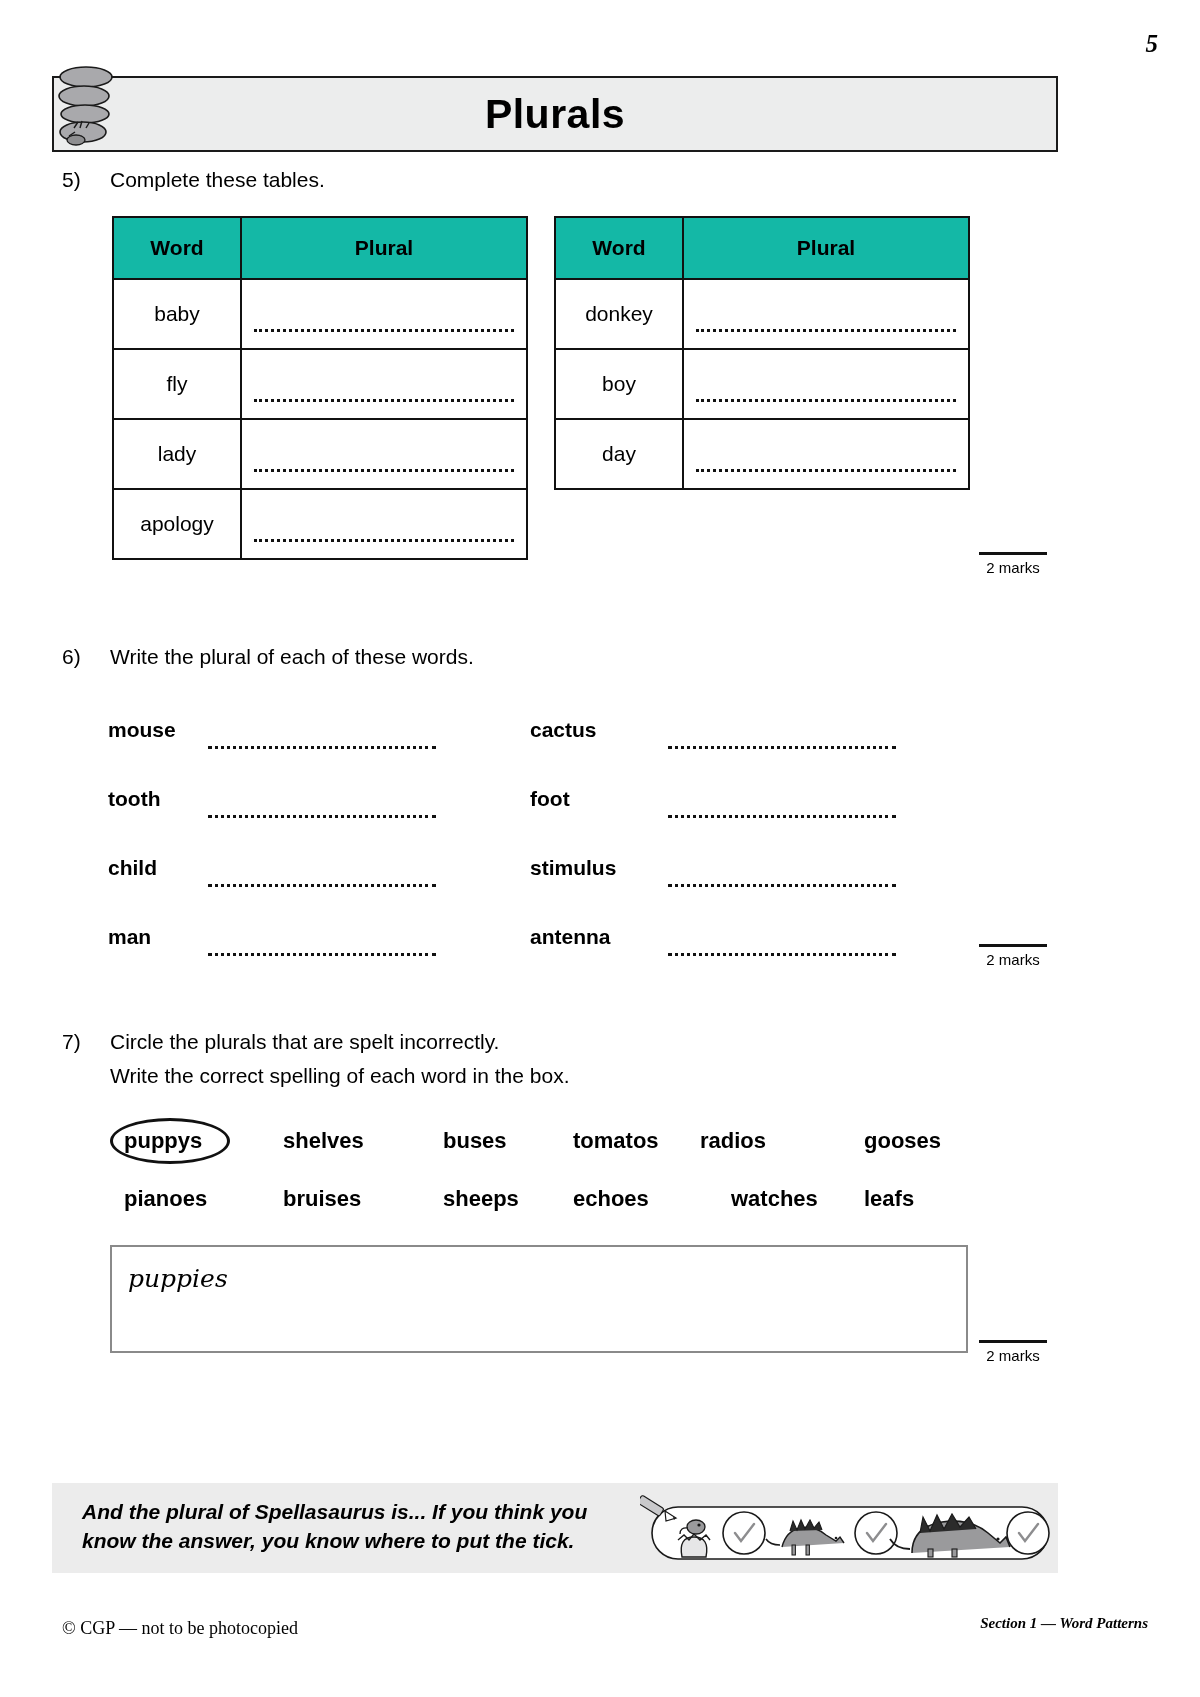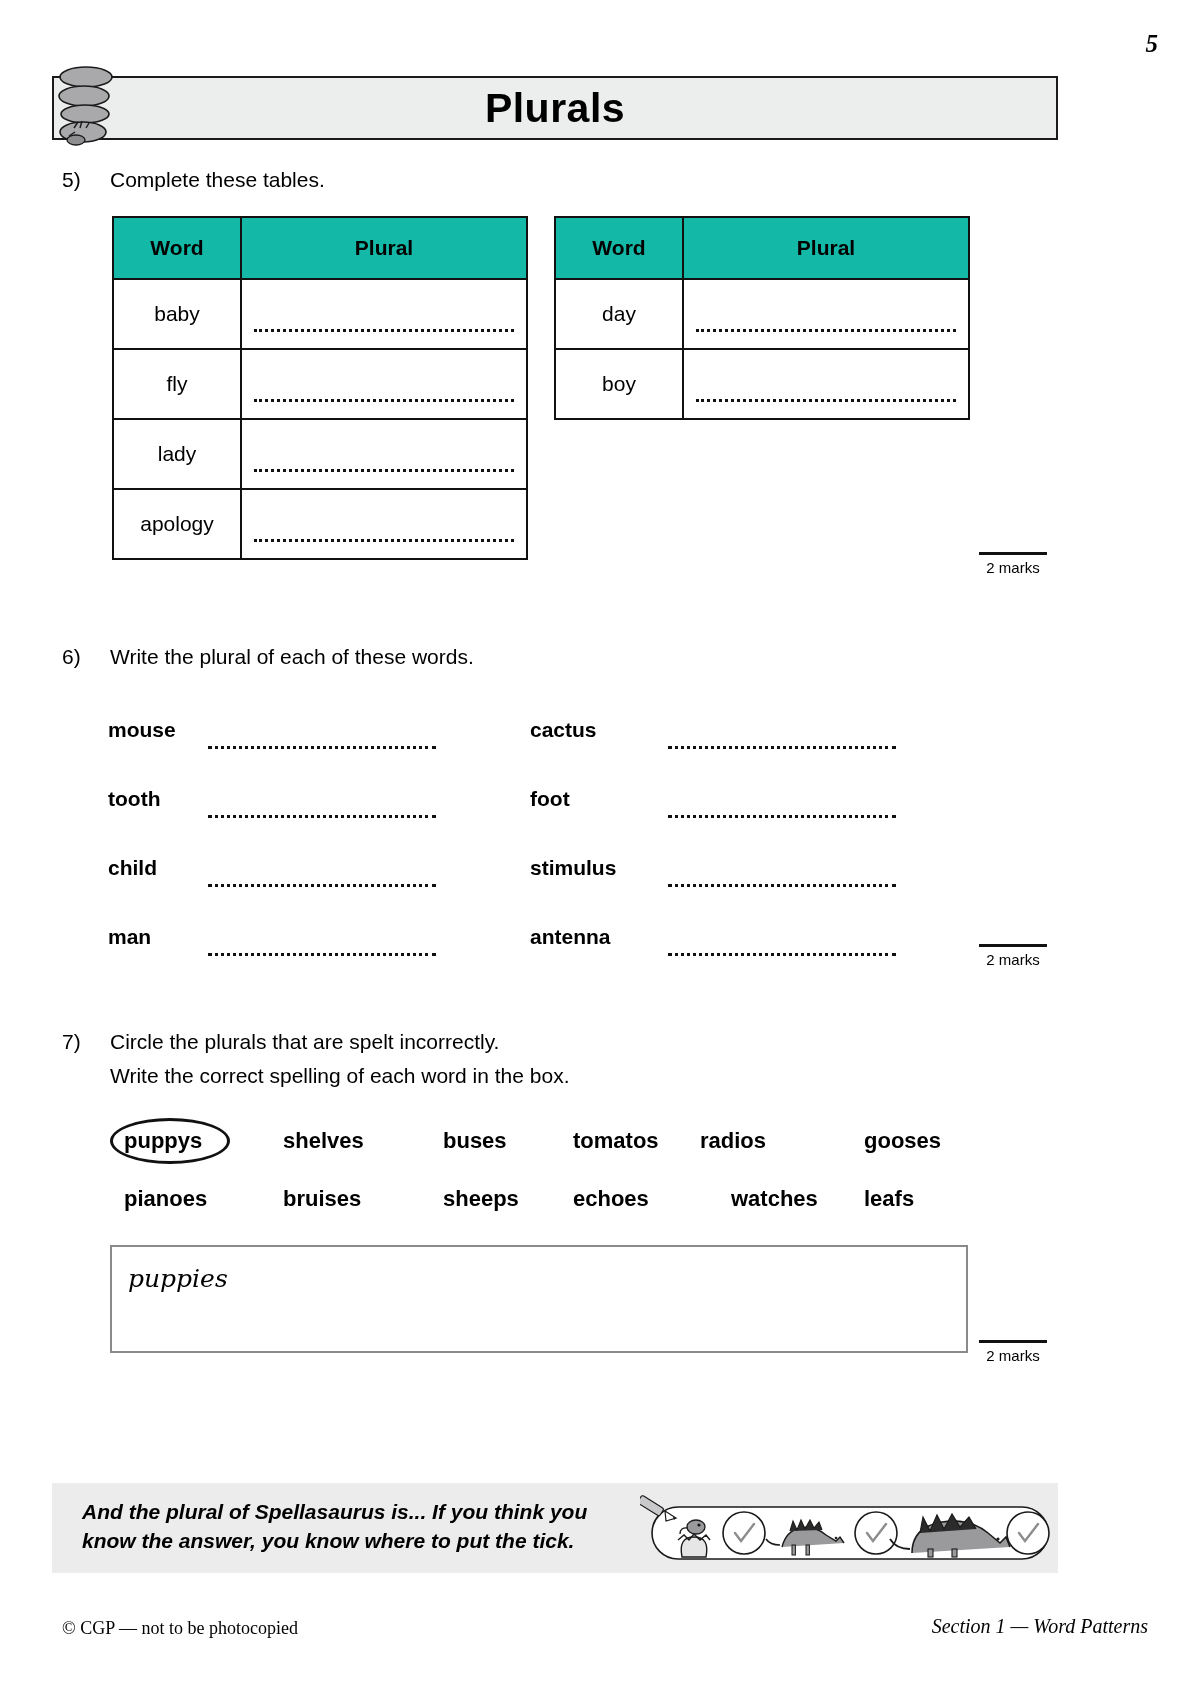--- a/index.html
+++ b/index.html
@@ -26,21 +26,21 @@
     font-size: 25px;
     font-weight: 700;
   }
 
   
   .header-banner {
     position: absolute;
     left: 52px;
     top: 76px;
     width: 1006px;
-    height: 64px;
+    height: 76px;
     background: #eceded;
     border: 2px solid #1a1a1a;
     box-sizing: border-box;
   }
   .header-title {
     position: absolute;
     left: 0;
     right: 0;
     top: 50%;
     transform: translateY(-50%);
@@ -190,22 +190,22 @@
     top: 1618px;
     font-size: 18px;
     font-family: "Liberation Serif", serif;
   }
   .foot-right {
     position: absolute;
     right: 52px;
     top: 1615px;
     font-family: "Liberation Serif", serif;
     font-style: italic;
-    font-weight: 400;
-    font-size: 20px;
+    font-weight: 700;
+    font-size: 15px;
     margin-left: 41px;
   }
 </style>
 </head>
 <body>
 
 <div class="page-number">5</div>
 
 <div class="header-banner">
   <div class="header-title">Plurals</div>
@@ -274,27 +274,33 @@
       <col style="width:286px">
     </colgroup>
   <thead>
     <tr>
       <th>Word</th>
       <th>Plural</th>
     </tr>
   </thead>
   <tbody>
     <tr>
+      <td class="word-cell">donkey</td>
+      <td class="plural-cell">
+          <span class="dotline"></span>
+        </td>
+    </tr>
+    <tr>
+      <td class="word-cell">boy</td>
+      <td class="plural-cell">
+          <span class="dotline"></span>
+        </td>
+    </tr>
+    <tr>
       <td class="word-cell">day</td>
-      <td class="plural-cell">
-          <span class="dotline"></span>
-        </td>
-    </tr>
-    <tr>
-      <td class="word-cell">boy</td>
       <td class="plural-cell">
           <span class="dotline"></span>
         </td>
     </tr>
   </tbody>
 </table>
 
 <div class="marks" style="left:968px; top:552px;">
   <div class="rule"></div>
   <div class="lbl">2 marks</div>

